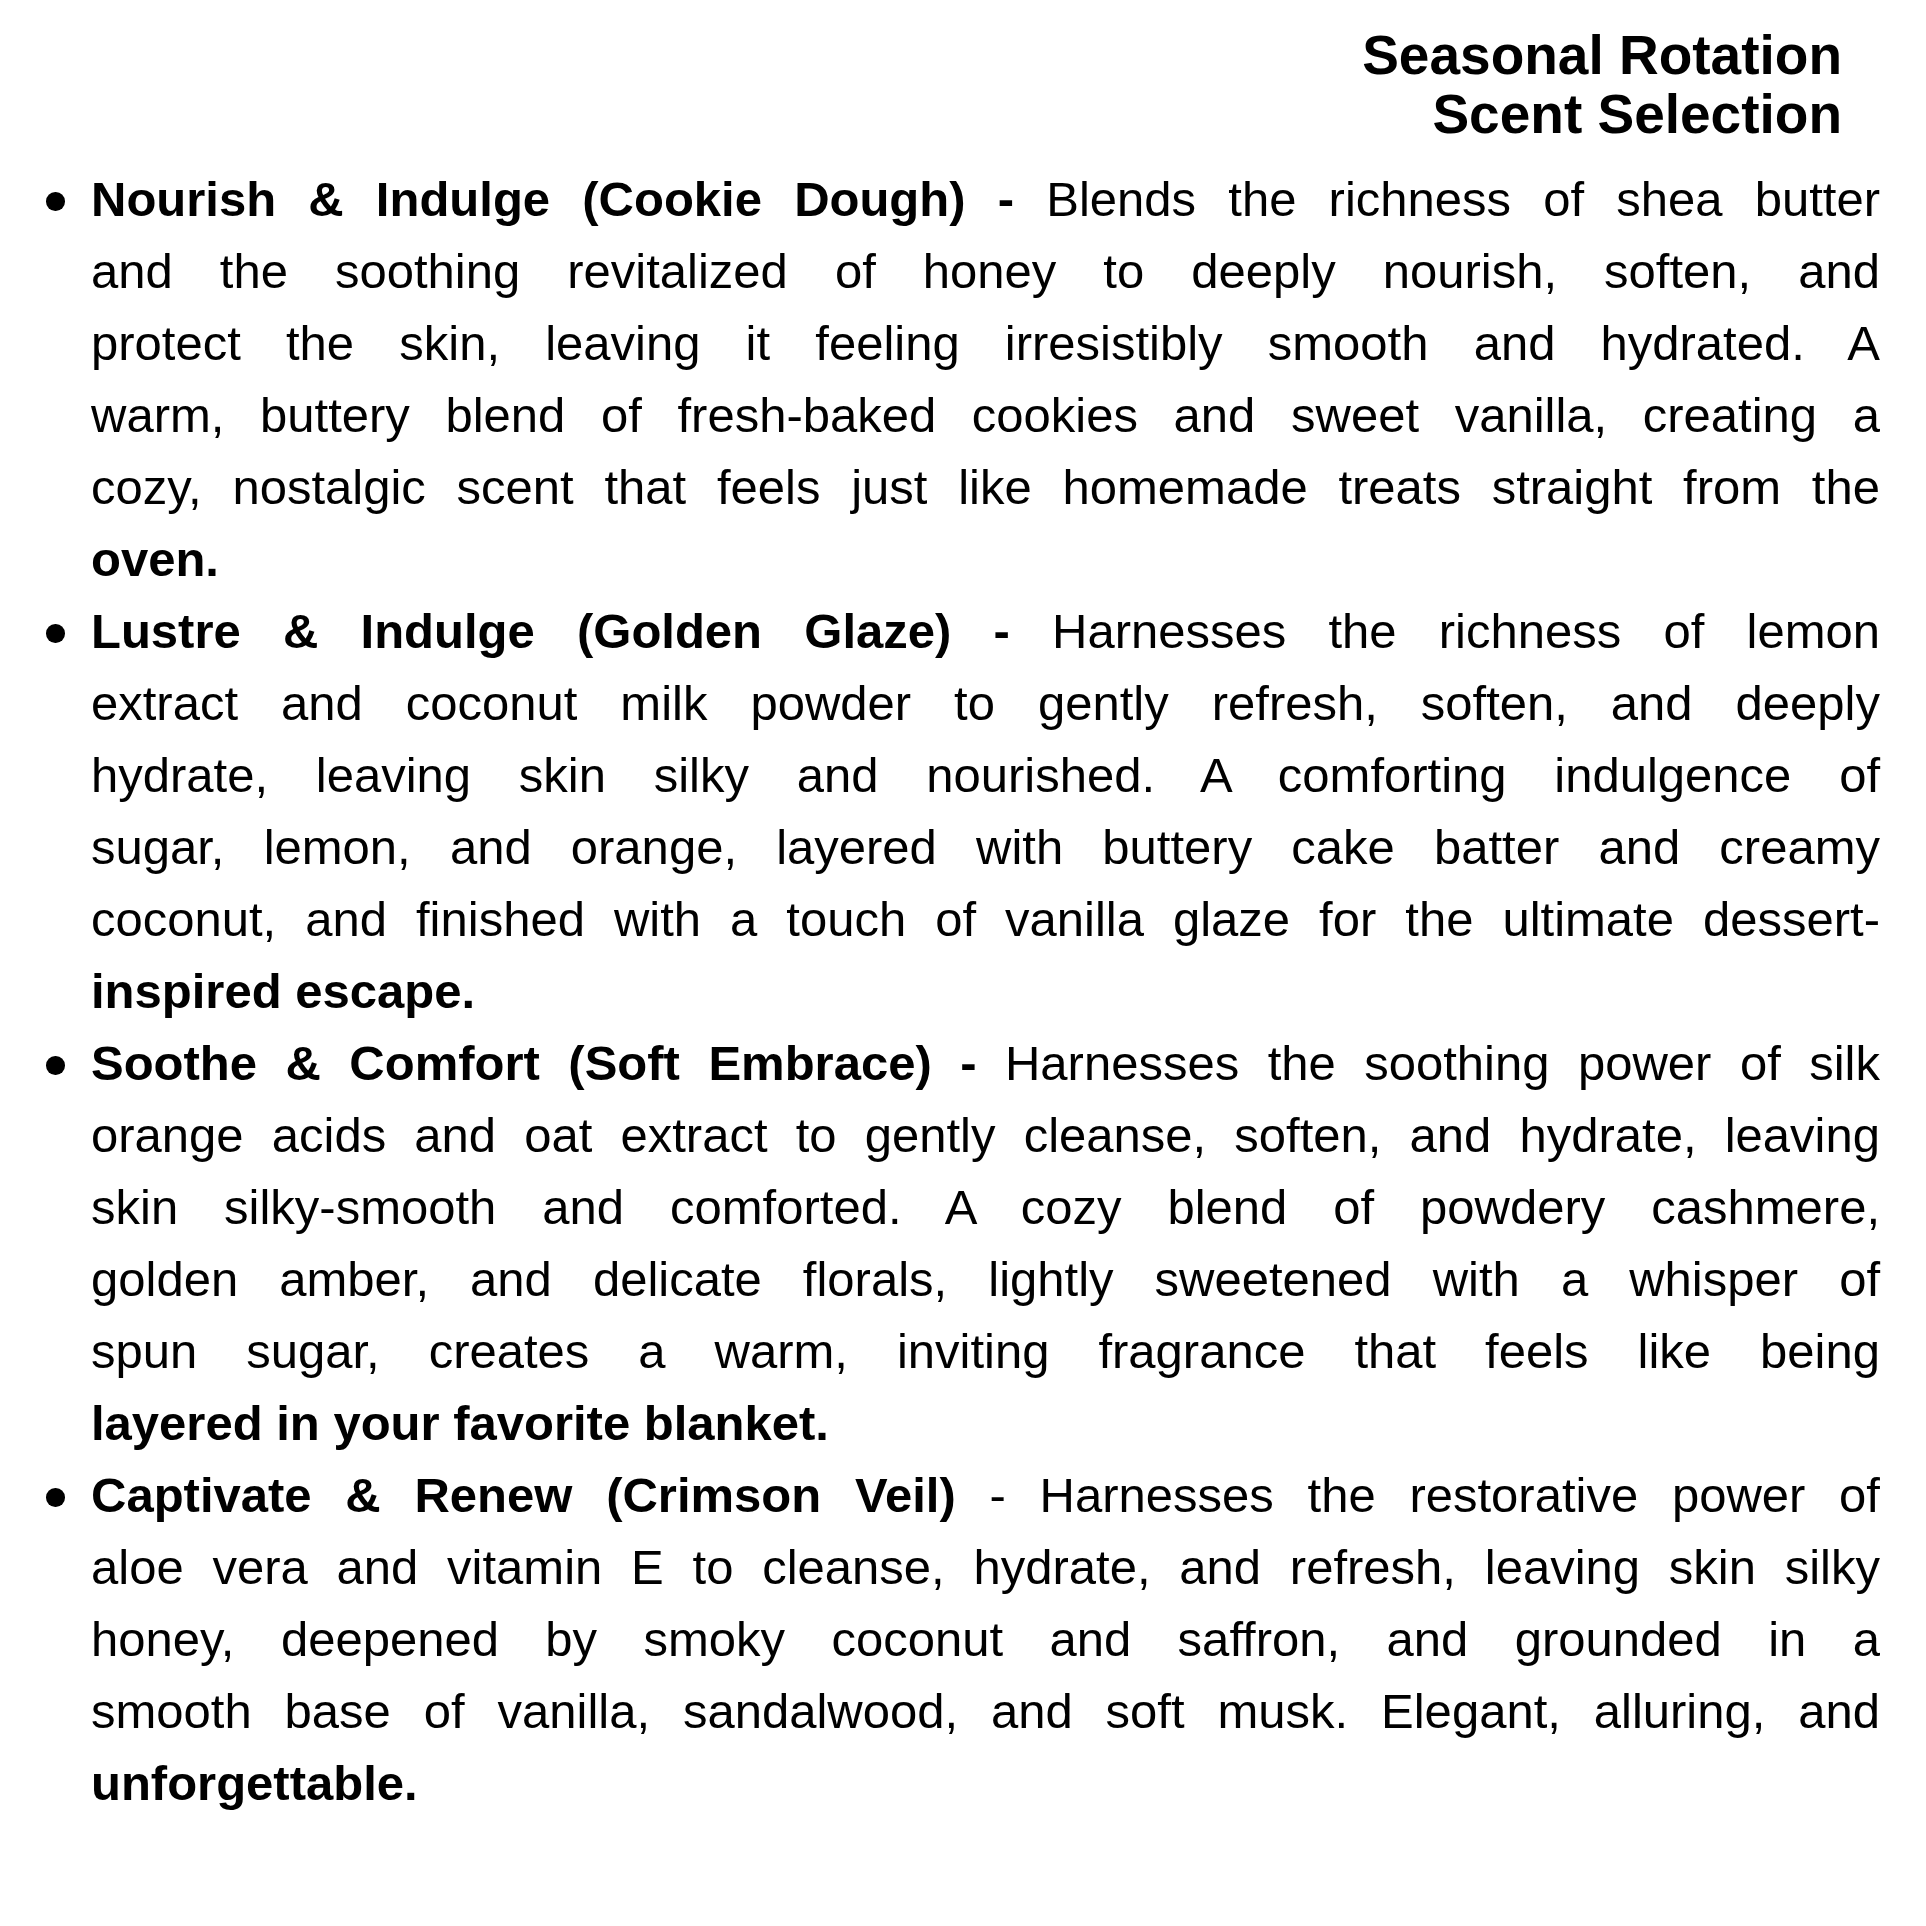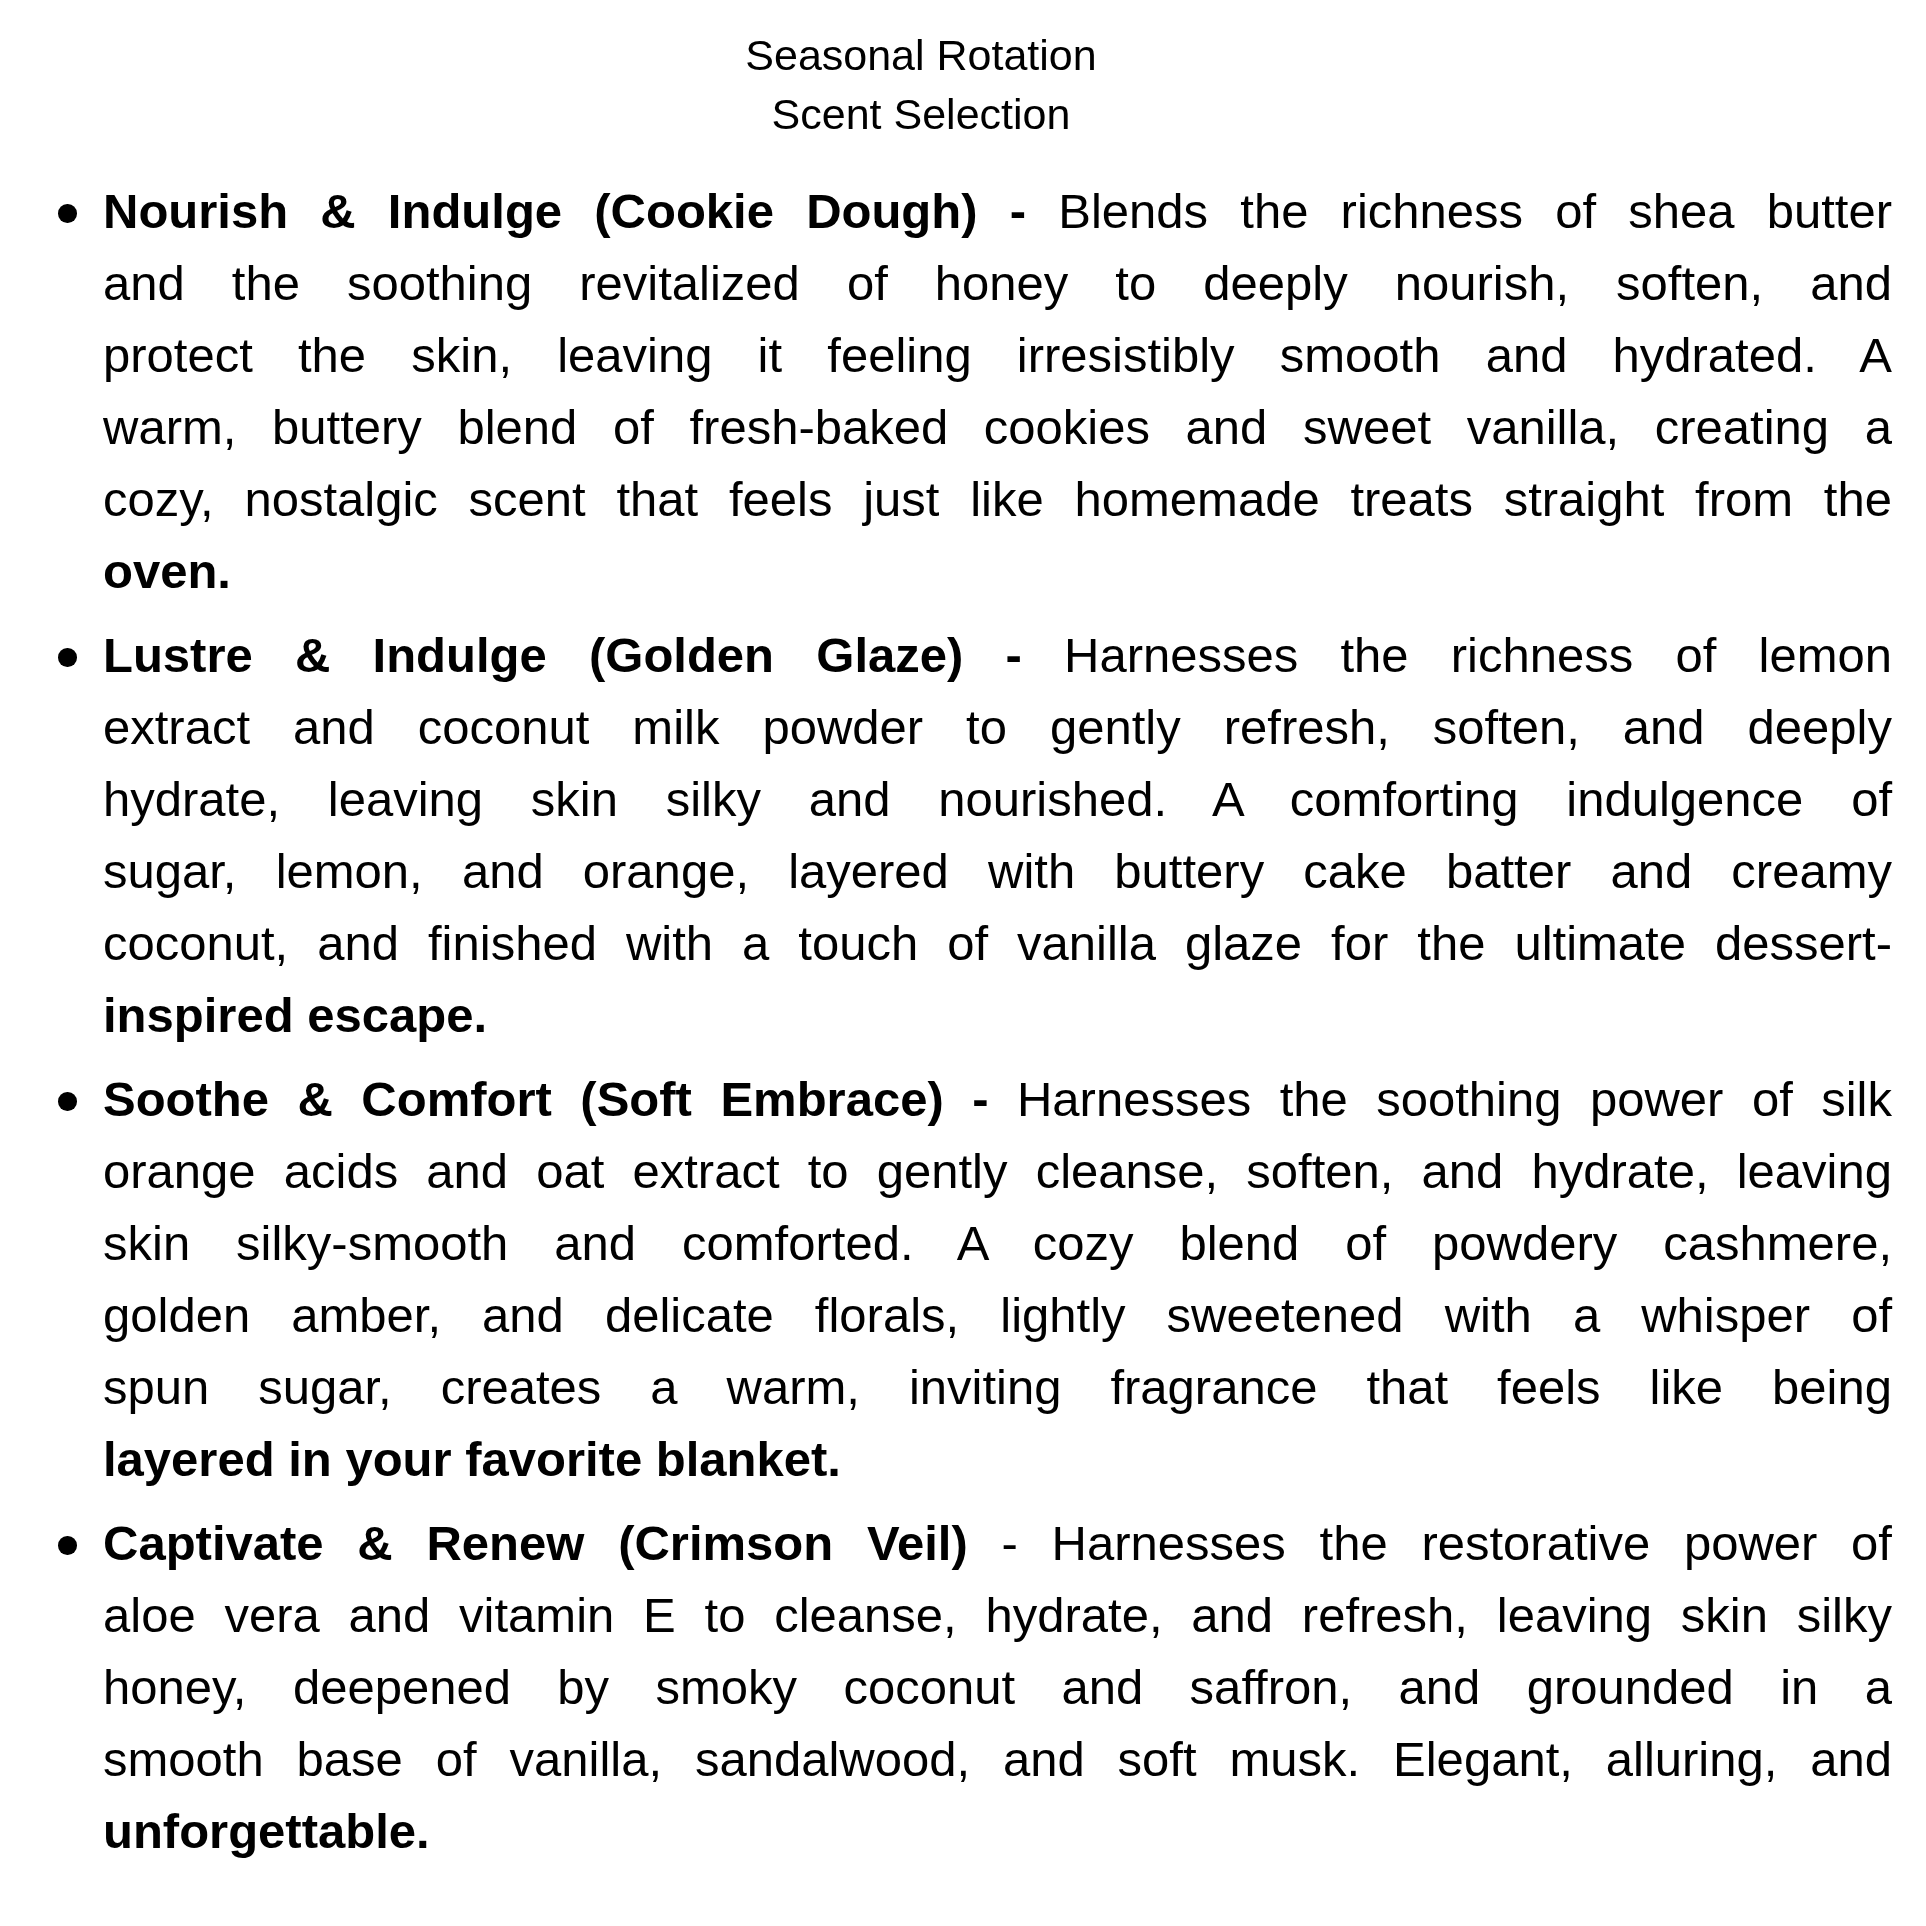--- a/index.html
+++ b/index.html
@@ -13,41 +13,41 @@
     position: relative;
     overflow: hidden;
     color: #000000;
     font-family: "Liberation Sans", "DejaVu Sans", sans-serif;
   }
   .title-block {
     position: absolute;
     left: 0;
     top: 26px;
     width: 1842px;
-    text-align: center;
-    font-weight: normal;
-    font-size: 43px;
+    text-align: right;
+    font-weight: bold;
+    font-size: 55px;
     line-height: 59px;
   }
   .title-line {
     display: block;
     white-space: nowrap;
   }
   .scent-list {
     position: absolute;
     left: 0;
     top: 163px;
     width: 1926px;
     margin: 0;
     padding: 0;
     list-style: none;
   }
   .scent-item {
     position: relative;
-    margin: 12px;
+    margin: 0;
     padding: 0;
   }
   .bullet {
     position: absolute;
     left: 46px;
     top: 29px;
     width: 18.5px;
     height: 18.5px;
     border-radius: 50%;
     background: #000000;

